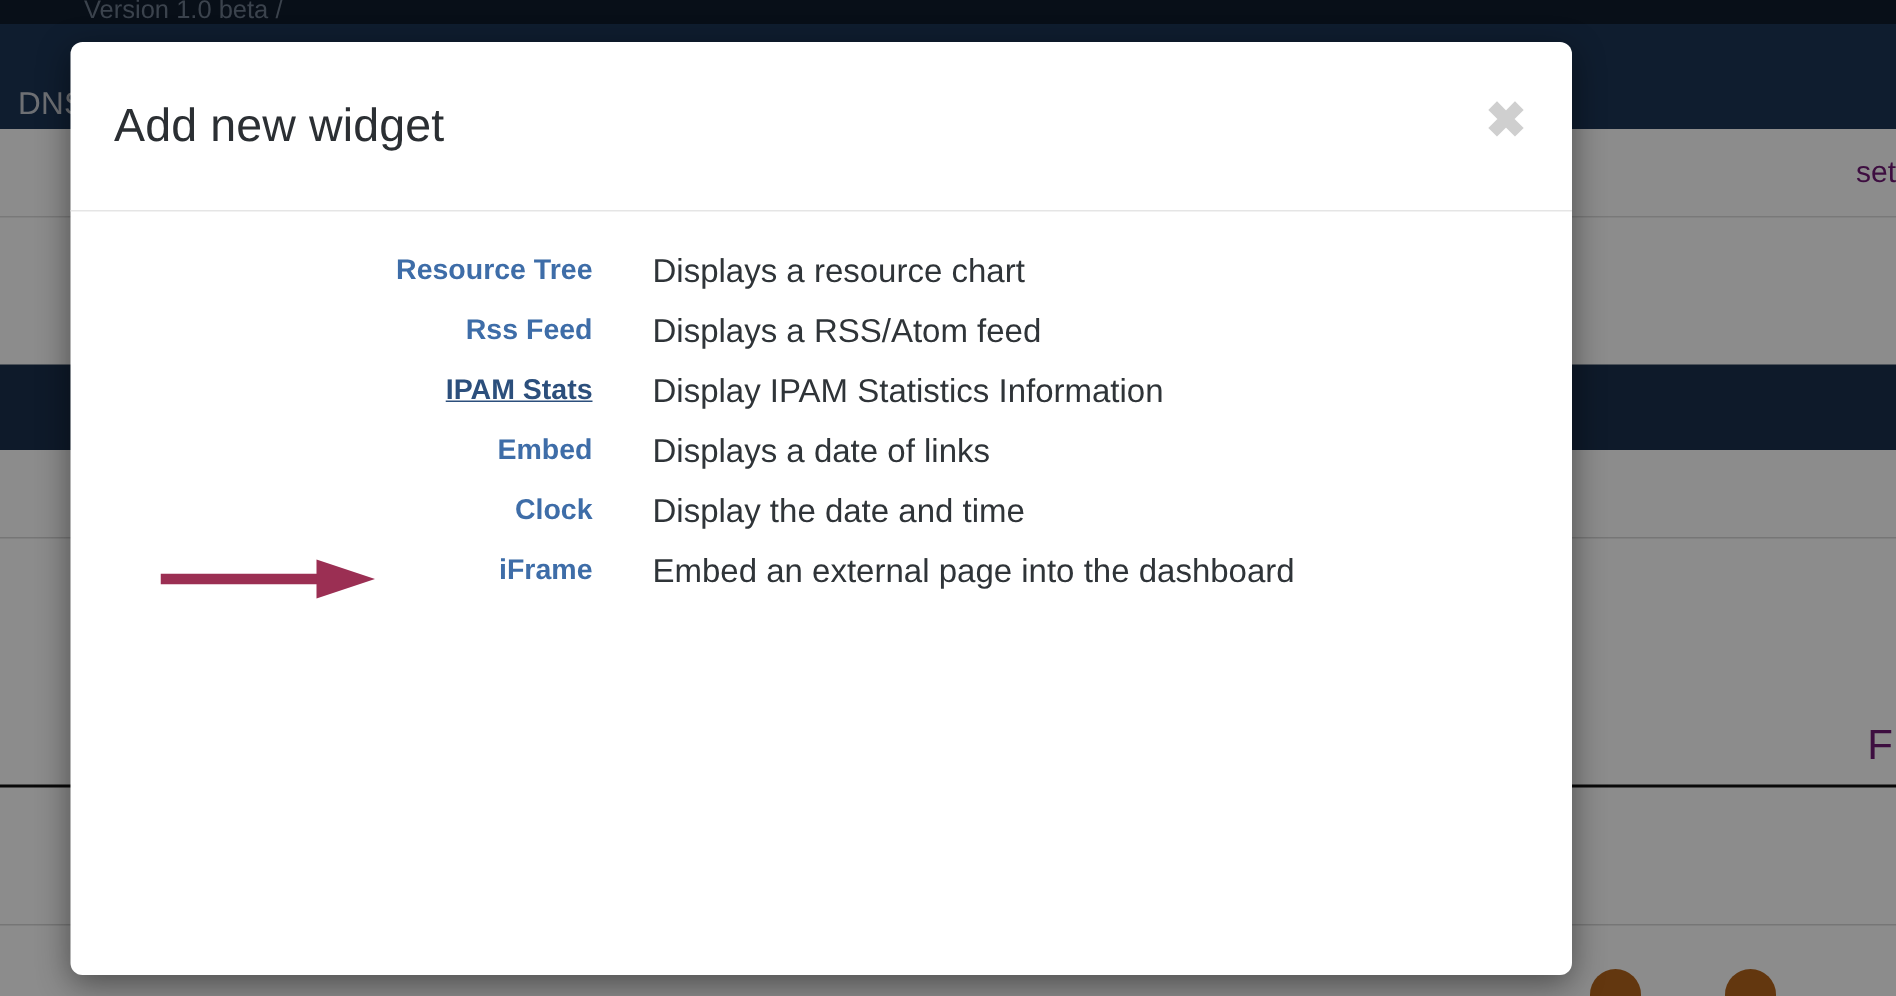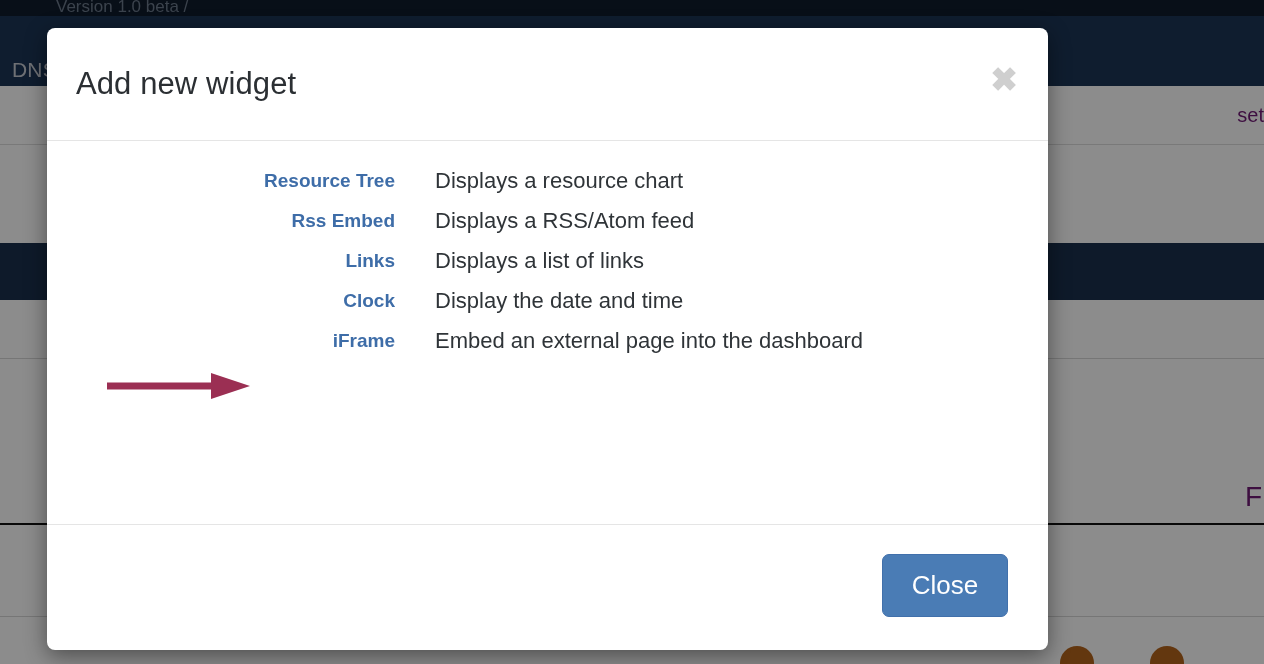--- a/index.html
+++ b/index.html
@@ -271,32 +271,40 @@
         <tr>
           <td class="wl-name-cell">
             <a class="wl-name" href="#">Resource Tree</a>
           </td>
           <td class="wl-desc-cell">
             <span class="wl-desc">Displays a resource chart</span>
           </td>
         </tr>
         <tr>
           <td class="wl-name-cell">
-            <a class="wl-name" href="#">Rss Embed</a>
+            <a class="wl-name" href="#">Rss Feed</a>
           </td>
           <td class="wl-desc-cell">
             <span class="wl-desc">Displays a RSS/Atom feed</span>
           </td>
         </tr>
         <tr>
           <td class="wl-name-cell">
-            <a class="wl-name" href="#">Links</a>
-          </td>
-          <td class="wl-desc-cell">
-            <span class="wl-desc">Displays a list of links</span>
+            <a class="wl-name hovered" href="#">IPAM Stats</a>
+          </td>
+          <td class="wl-desc-cell">
+            <span class="wl-desc">Display IPAM Statistics Information</span>
+          </td>
+        </tr>
+        <tr>
+          <td class="wl-name-cell">
+            <a class="wl-name" href="#">Embed</a>
+          </td>
+          <td class="wl-desc-cell">
+            <span class="wl-desc">Displays a date of links</span>
           </td>
         </tr>
         <tr>
           <td class="wl-name-cell">
             <a class="wl-name" href="#">Clock</a>
           </td>
           <td class="wl-desc-cell">
             <span class="wl-desc">Display the date and time</span>
           </td>
         </tr>
@@ -310,17 +318,14 @@
         </tr>
       </tbody>
     </table>
 
     <svg id="annotation-arrow" viewBox="0 0 145 32" xmlns="http://www.w3.org/2000/svg">
       <line x1="0" y1="16" x2="110" y2="16" stroke="#9b2f53" stroke-width="7"></line>
       <polygon points="104,3 143,16 104,29" fill="#9b2f53"></polygon>
     </svg>
   </div>
 
-  <div class="modal-footer">
-    <button id="close-button">Close</button>
-  </div>
 
 </div>
 
 </body></html>

